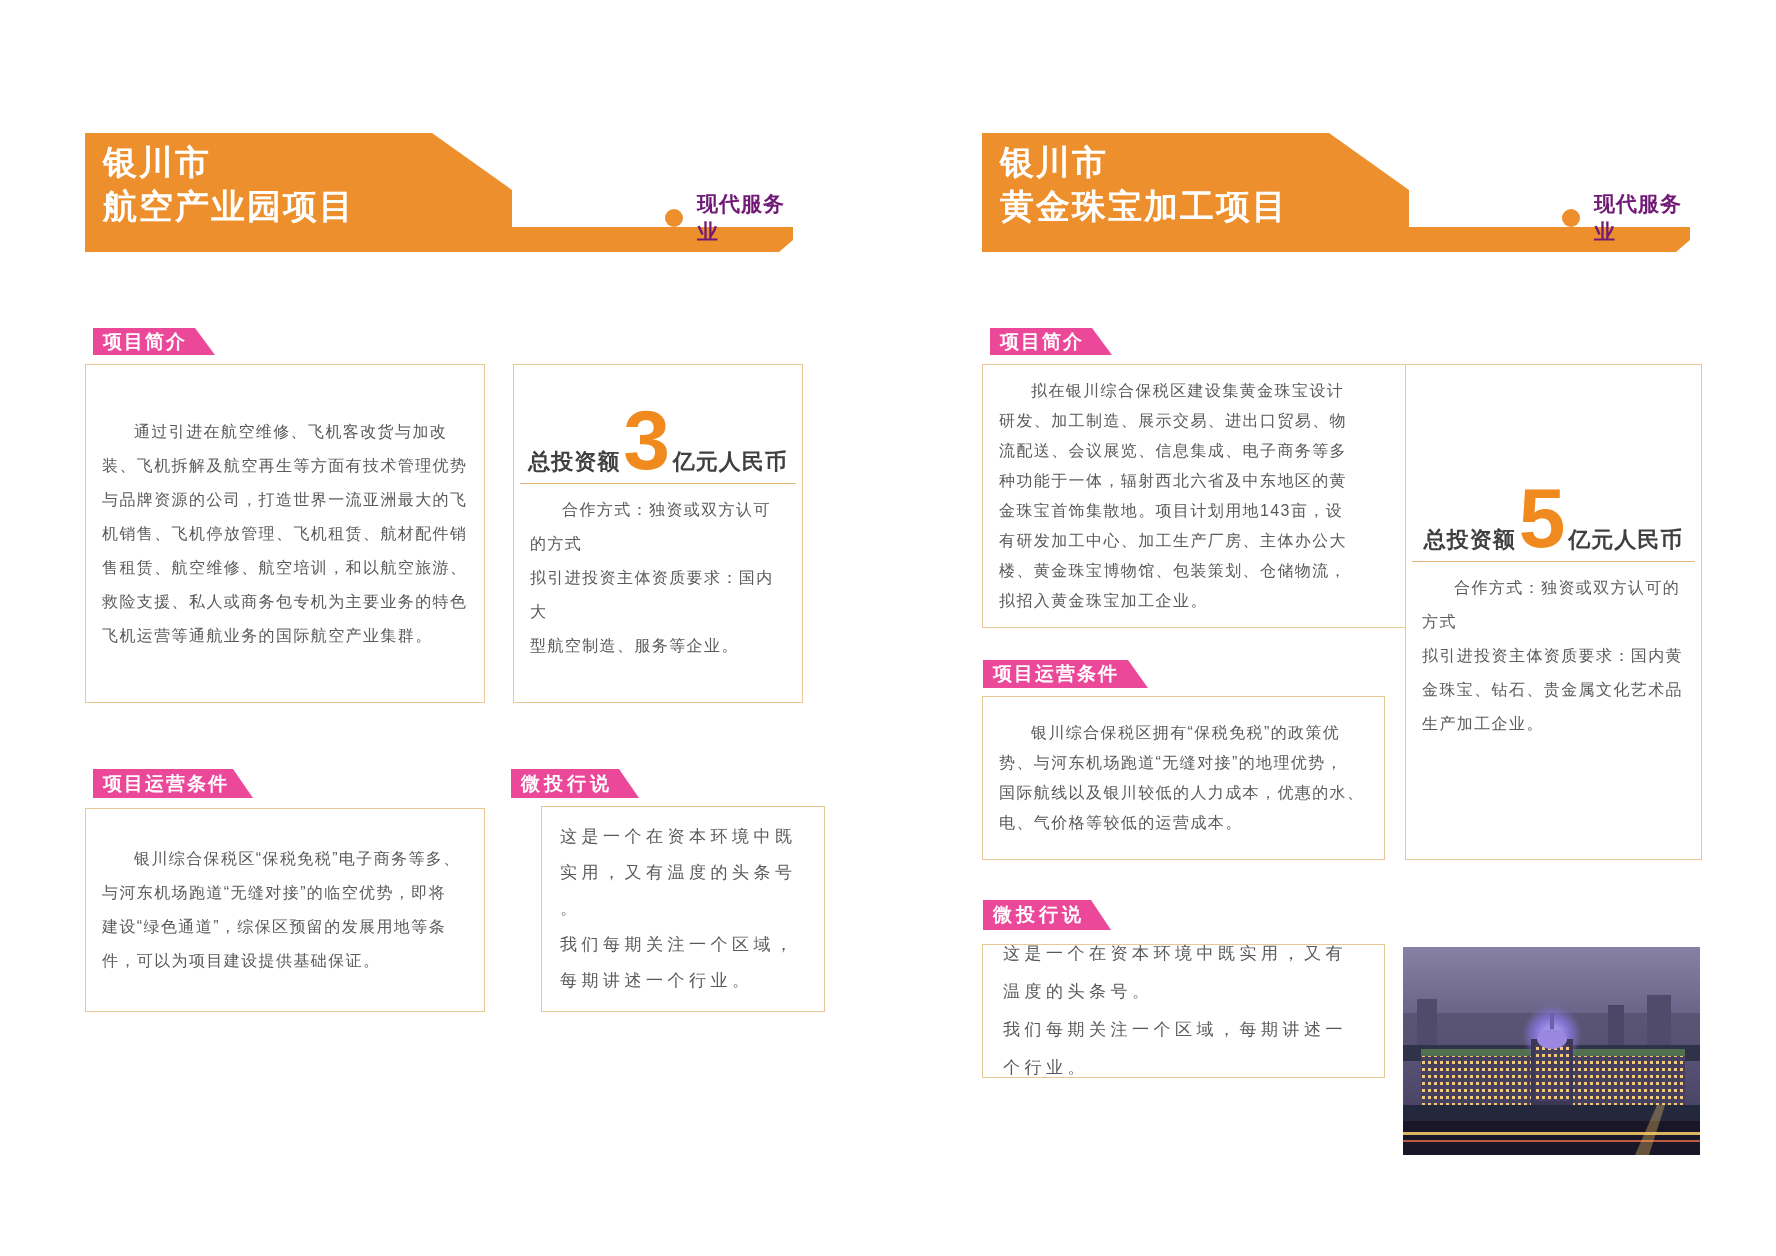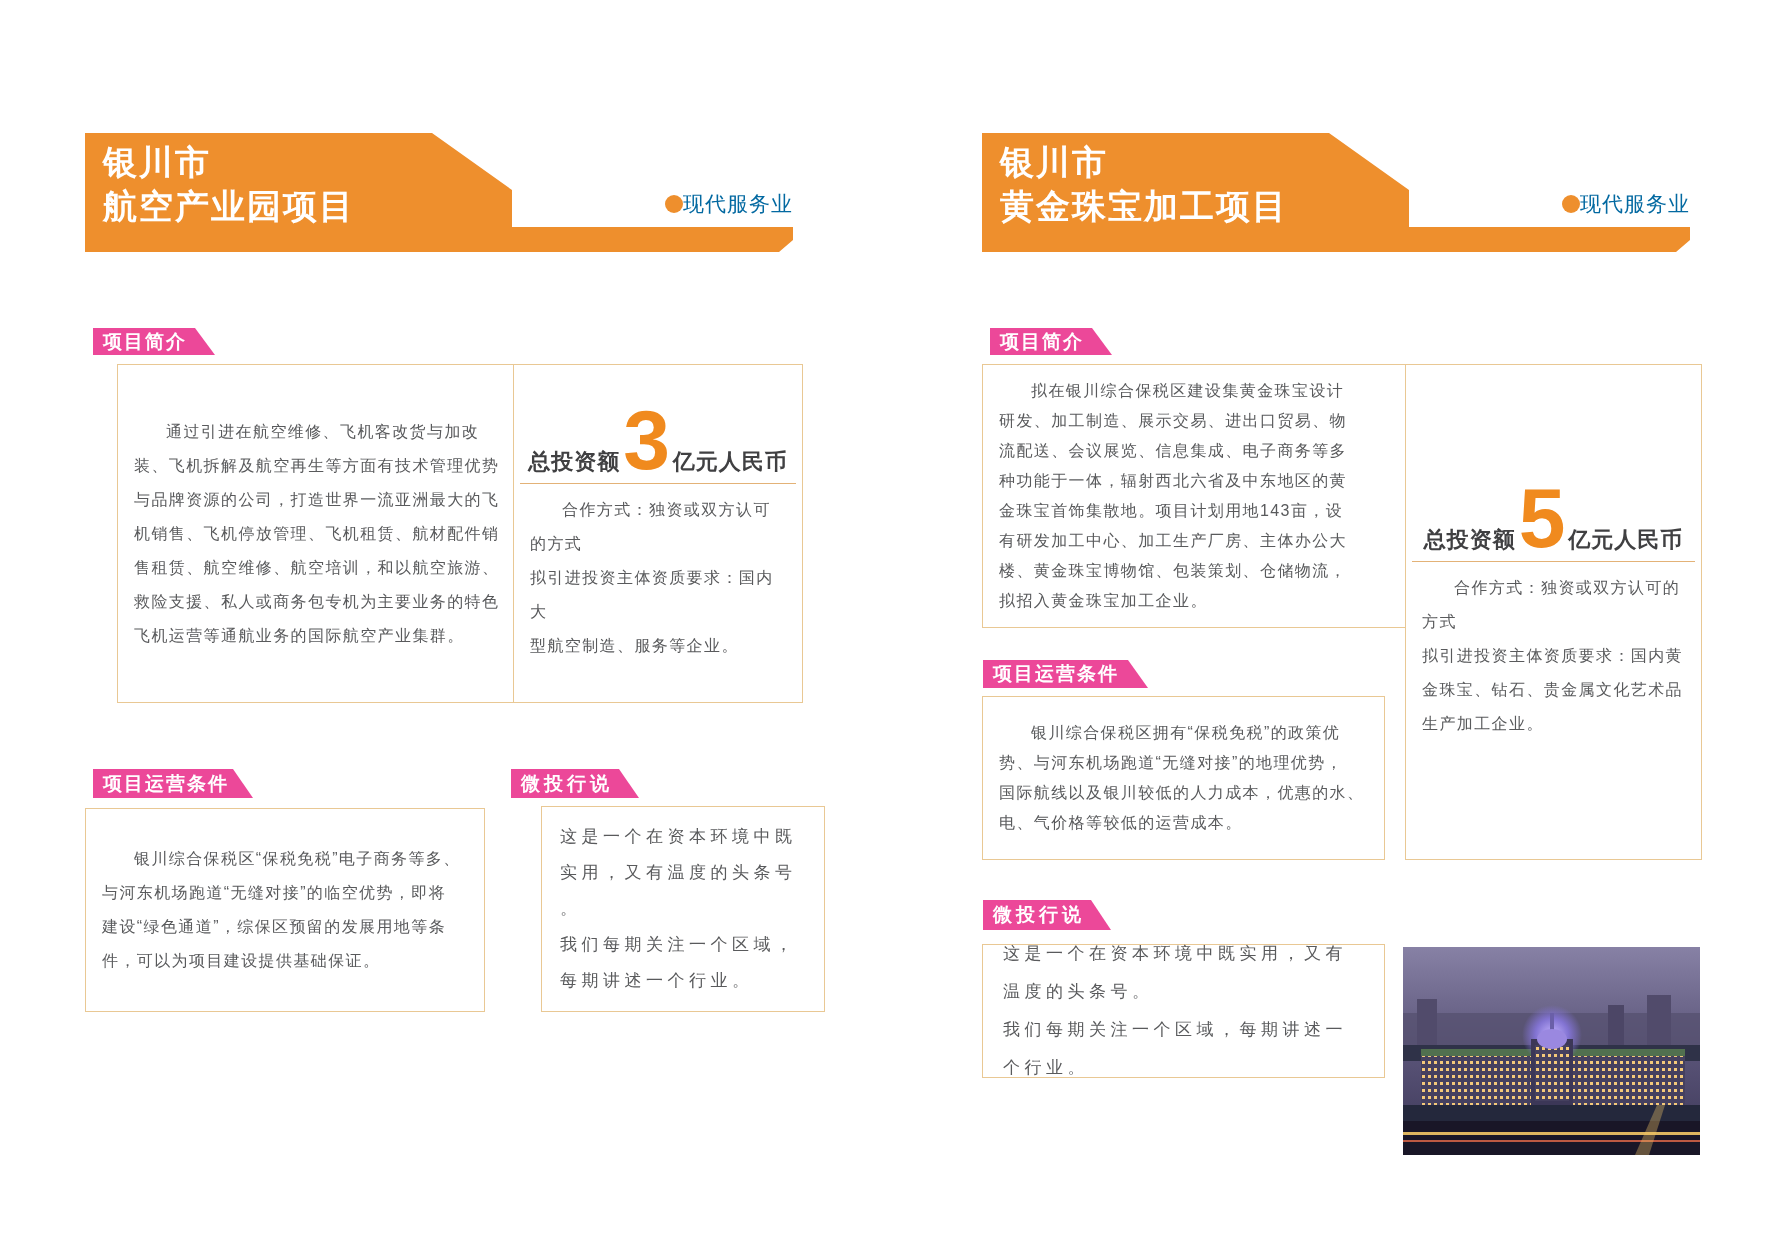--- a/index.html
+++ b/index.html
@@ -3,22 +3,22 @@
 <meta charset="utf-8">
 <style>
   html,body{margin:0;padding:0;background:#fff;}
   .canvas{position:relative;width:1776px;height:1256px;background:#ffffff;overflow:hidden;
           font-family:"Liberation Sans",sans-serif;color:#595a5c;}
   .banner-svg{position:absolute;left:0;top:0;}
   .page-header{position:absolute;width:708px;height:119px;}
   .page-title{position:absolute;left:18px;top:8px;margin:0;color:#ffffff;
               font-family:"Liberation Serif",serif;font-weight:bold;
               font-size:34px;line-height:44px;letter-spacing:2px;white-space:pre-line;}
-  .category{position:absolute;left:580px;top:57px;display:flex;align-items:center;gap:0;
-            color:#0369a1;font-weight:normal;font-size:21px;letter-spacing:1px;}
+  .category{position:absolute;left:580px;top:57px;display:flex;align-items:center;gap:14px;
+            color:#701a75;font-weight:bold;font-size:21px;letter-spacing:1px;}
   .dot{width:18px;height:18px;border-radius:50%;background:#ee8f2d;flex:0 0 auto;}
   .tag{position:absolute;background:#ec4899;color:#fff;font-weight:bold;font-size:19px;
        display:flex;align-items:center;padding-left:10px;letter-spacing:2px;
        clip-path:polygon(0 0,calc(100% - 20px) 0,100% 100%,0 100%);}
   .box{position:absolute;border:1px solid #e9c894;background:#fff;
        display:flex;flex-direction:column;justify-content:center;box-sizing:border-box;}
   .box p{margin:0;padding:0 16px;font-size:16px;line-height:34px;color:#595a5c;
          letter-spacing:1.4px;white-space:pre-line;text-indent:2em;}
   .box.lh30 p{line-height:30px;}
   .box.talk p{text-indent:0;font-size:17px;line-height:36px;letter-spacing:4.5px;padding:0 18px;}
@@ -48,21 +48,21 @@
 航空产业园项目</h1>
       <div class="category">
         <span class="dot"></span>
         <span>现代服务业</span>
       </div>
     </header>
 
     <div class="tag" style="left:93px;top:328px;width:112px;height:27px;">
       <span>项目简介</span>
     </div>
-    <div class="box" style="left:85px;top:364px;width:400px;height:339px;margin-left:32px;">
+    <div class="box" style="left:85px;top:364px;width:400px;height:339px;">
       <p>通过引进在航空维修、飞机客改货与加改
 装、飞机拆解及航空再生等方面有技术管理优势
 与品牌资源的公司，打造世界一流亚洲最大的飞
 机销售、飞机停放管理、飞机租赁、航材配件销
 售租赁、航空维修、航空培训，和以航空旅游、
 救险支援、私人或商务包专机为主要业务的特色
 飞机运营等通航业务的国际航空产业集群。</p>
     </div>
 
     <div class="box callout" style="left:513px;top:364px;width:290px;height:339px;">

